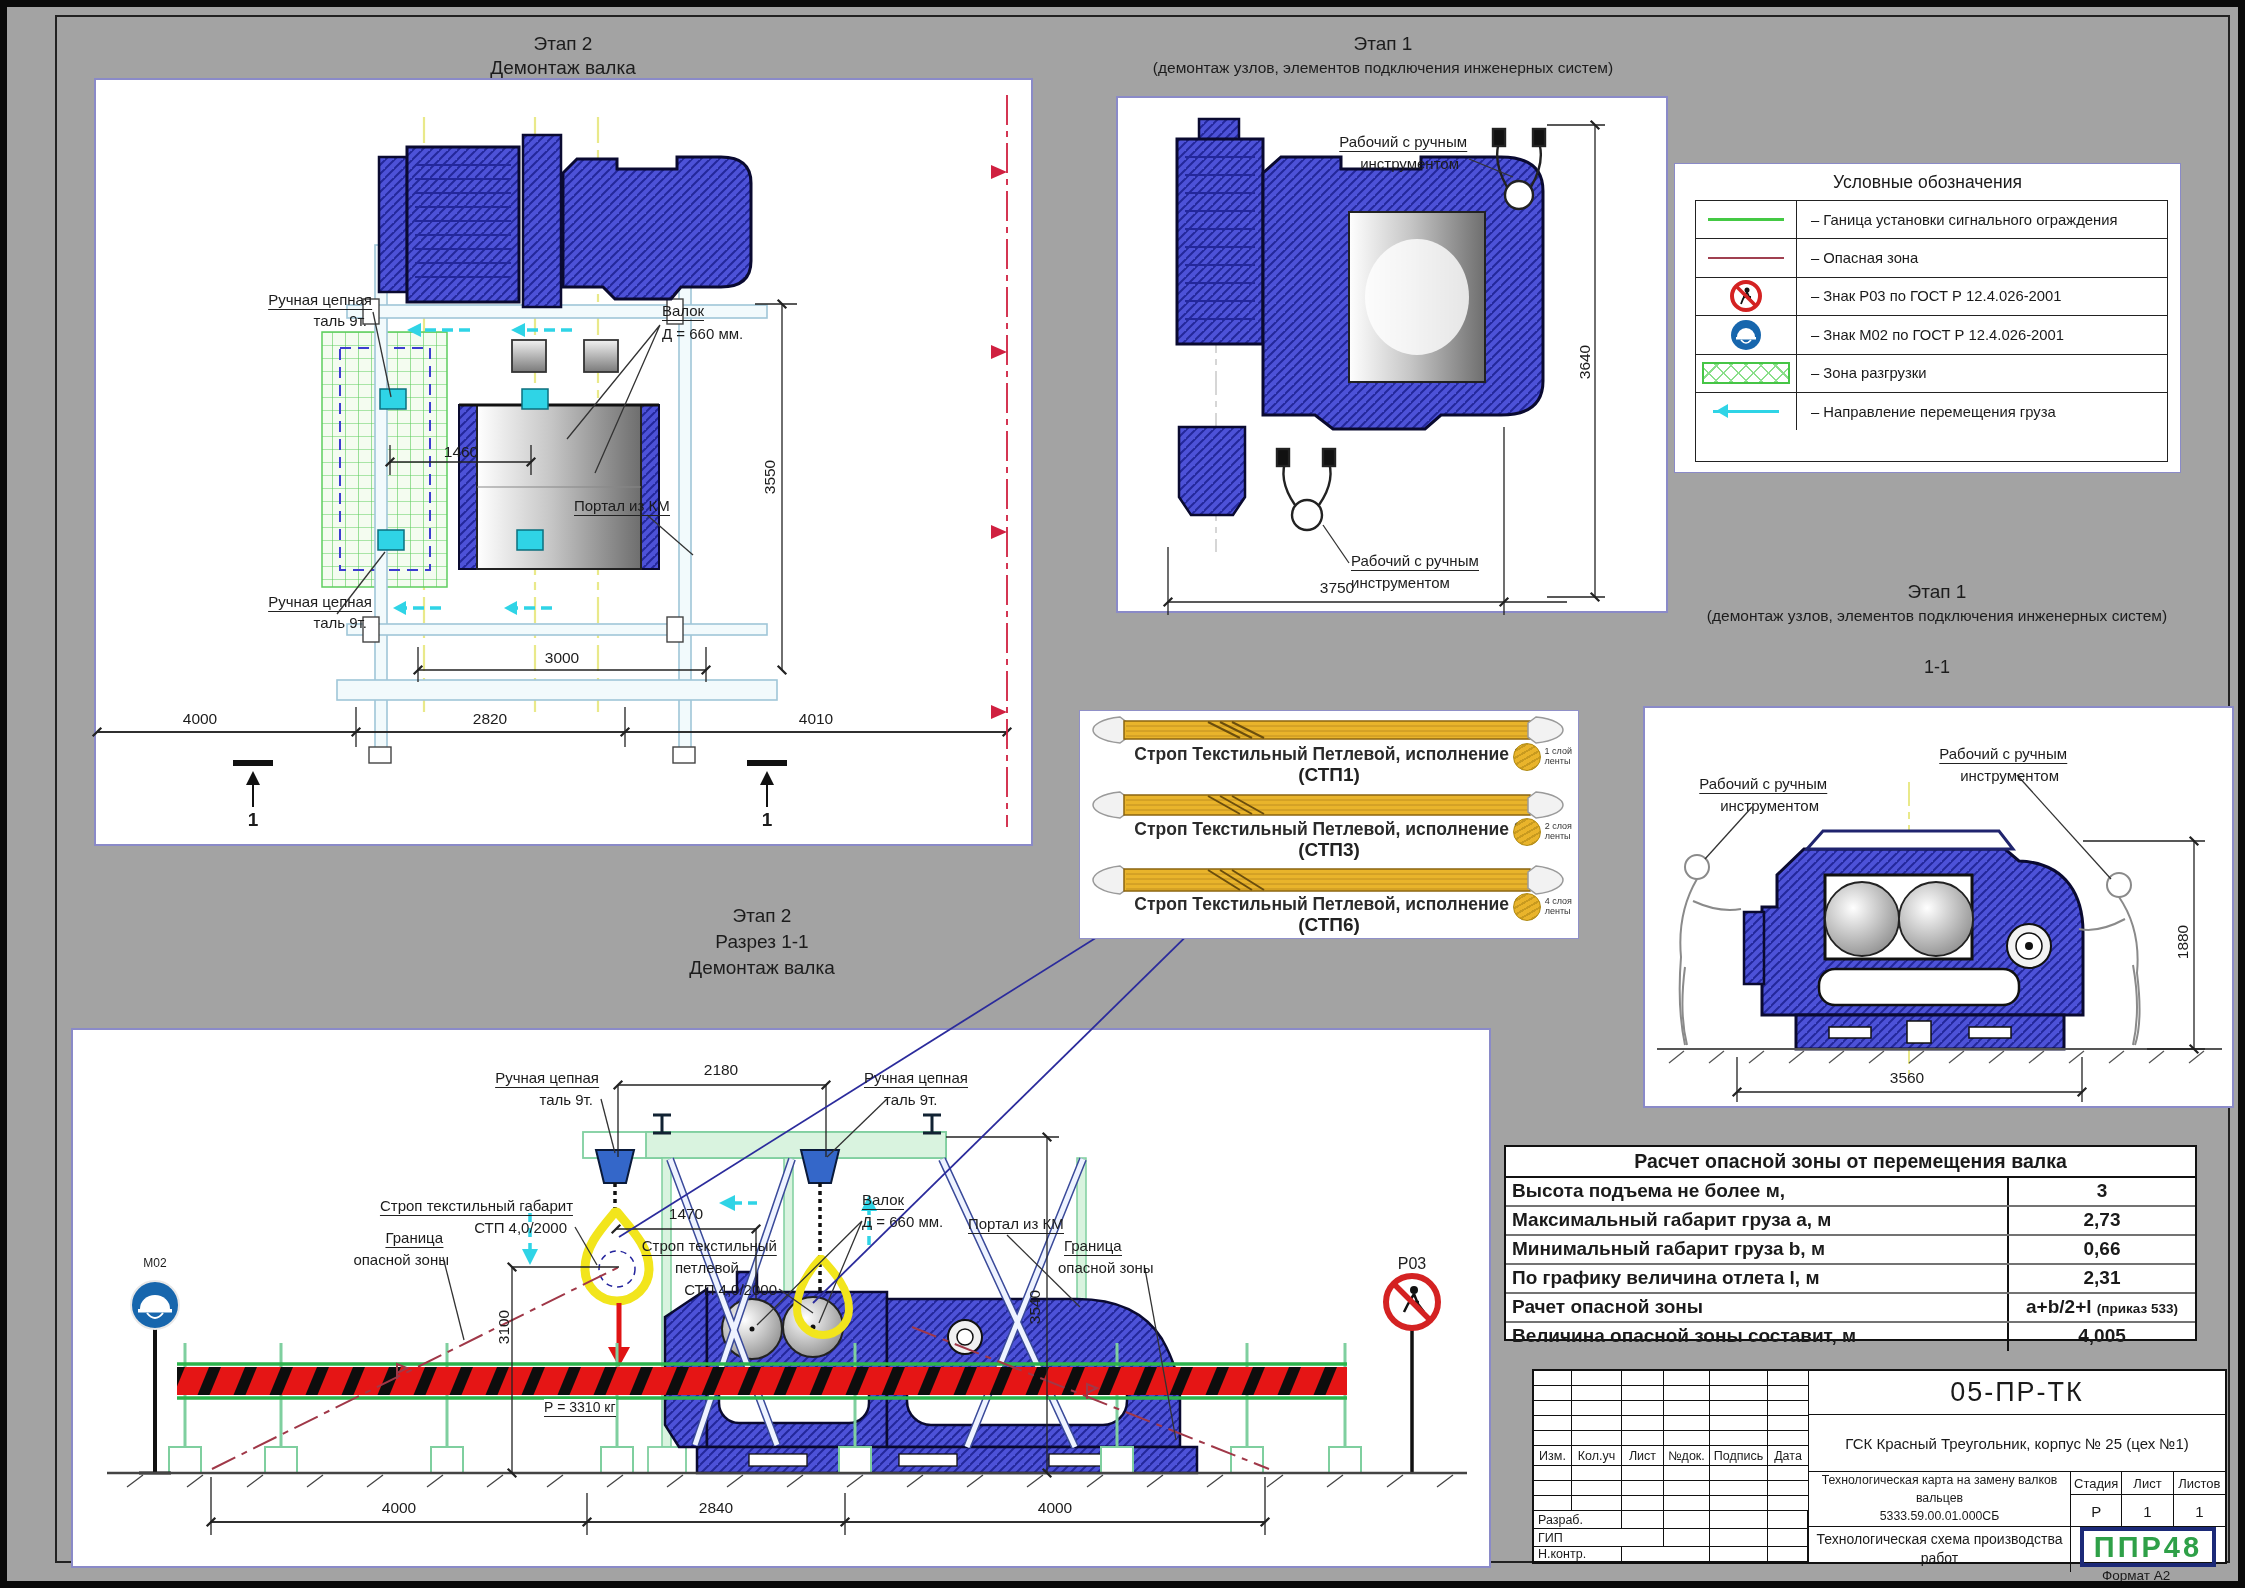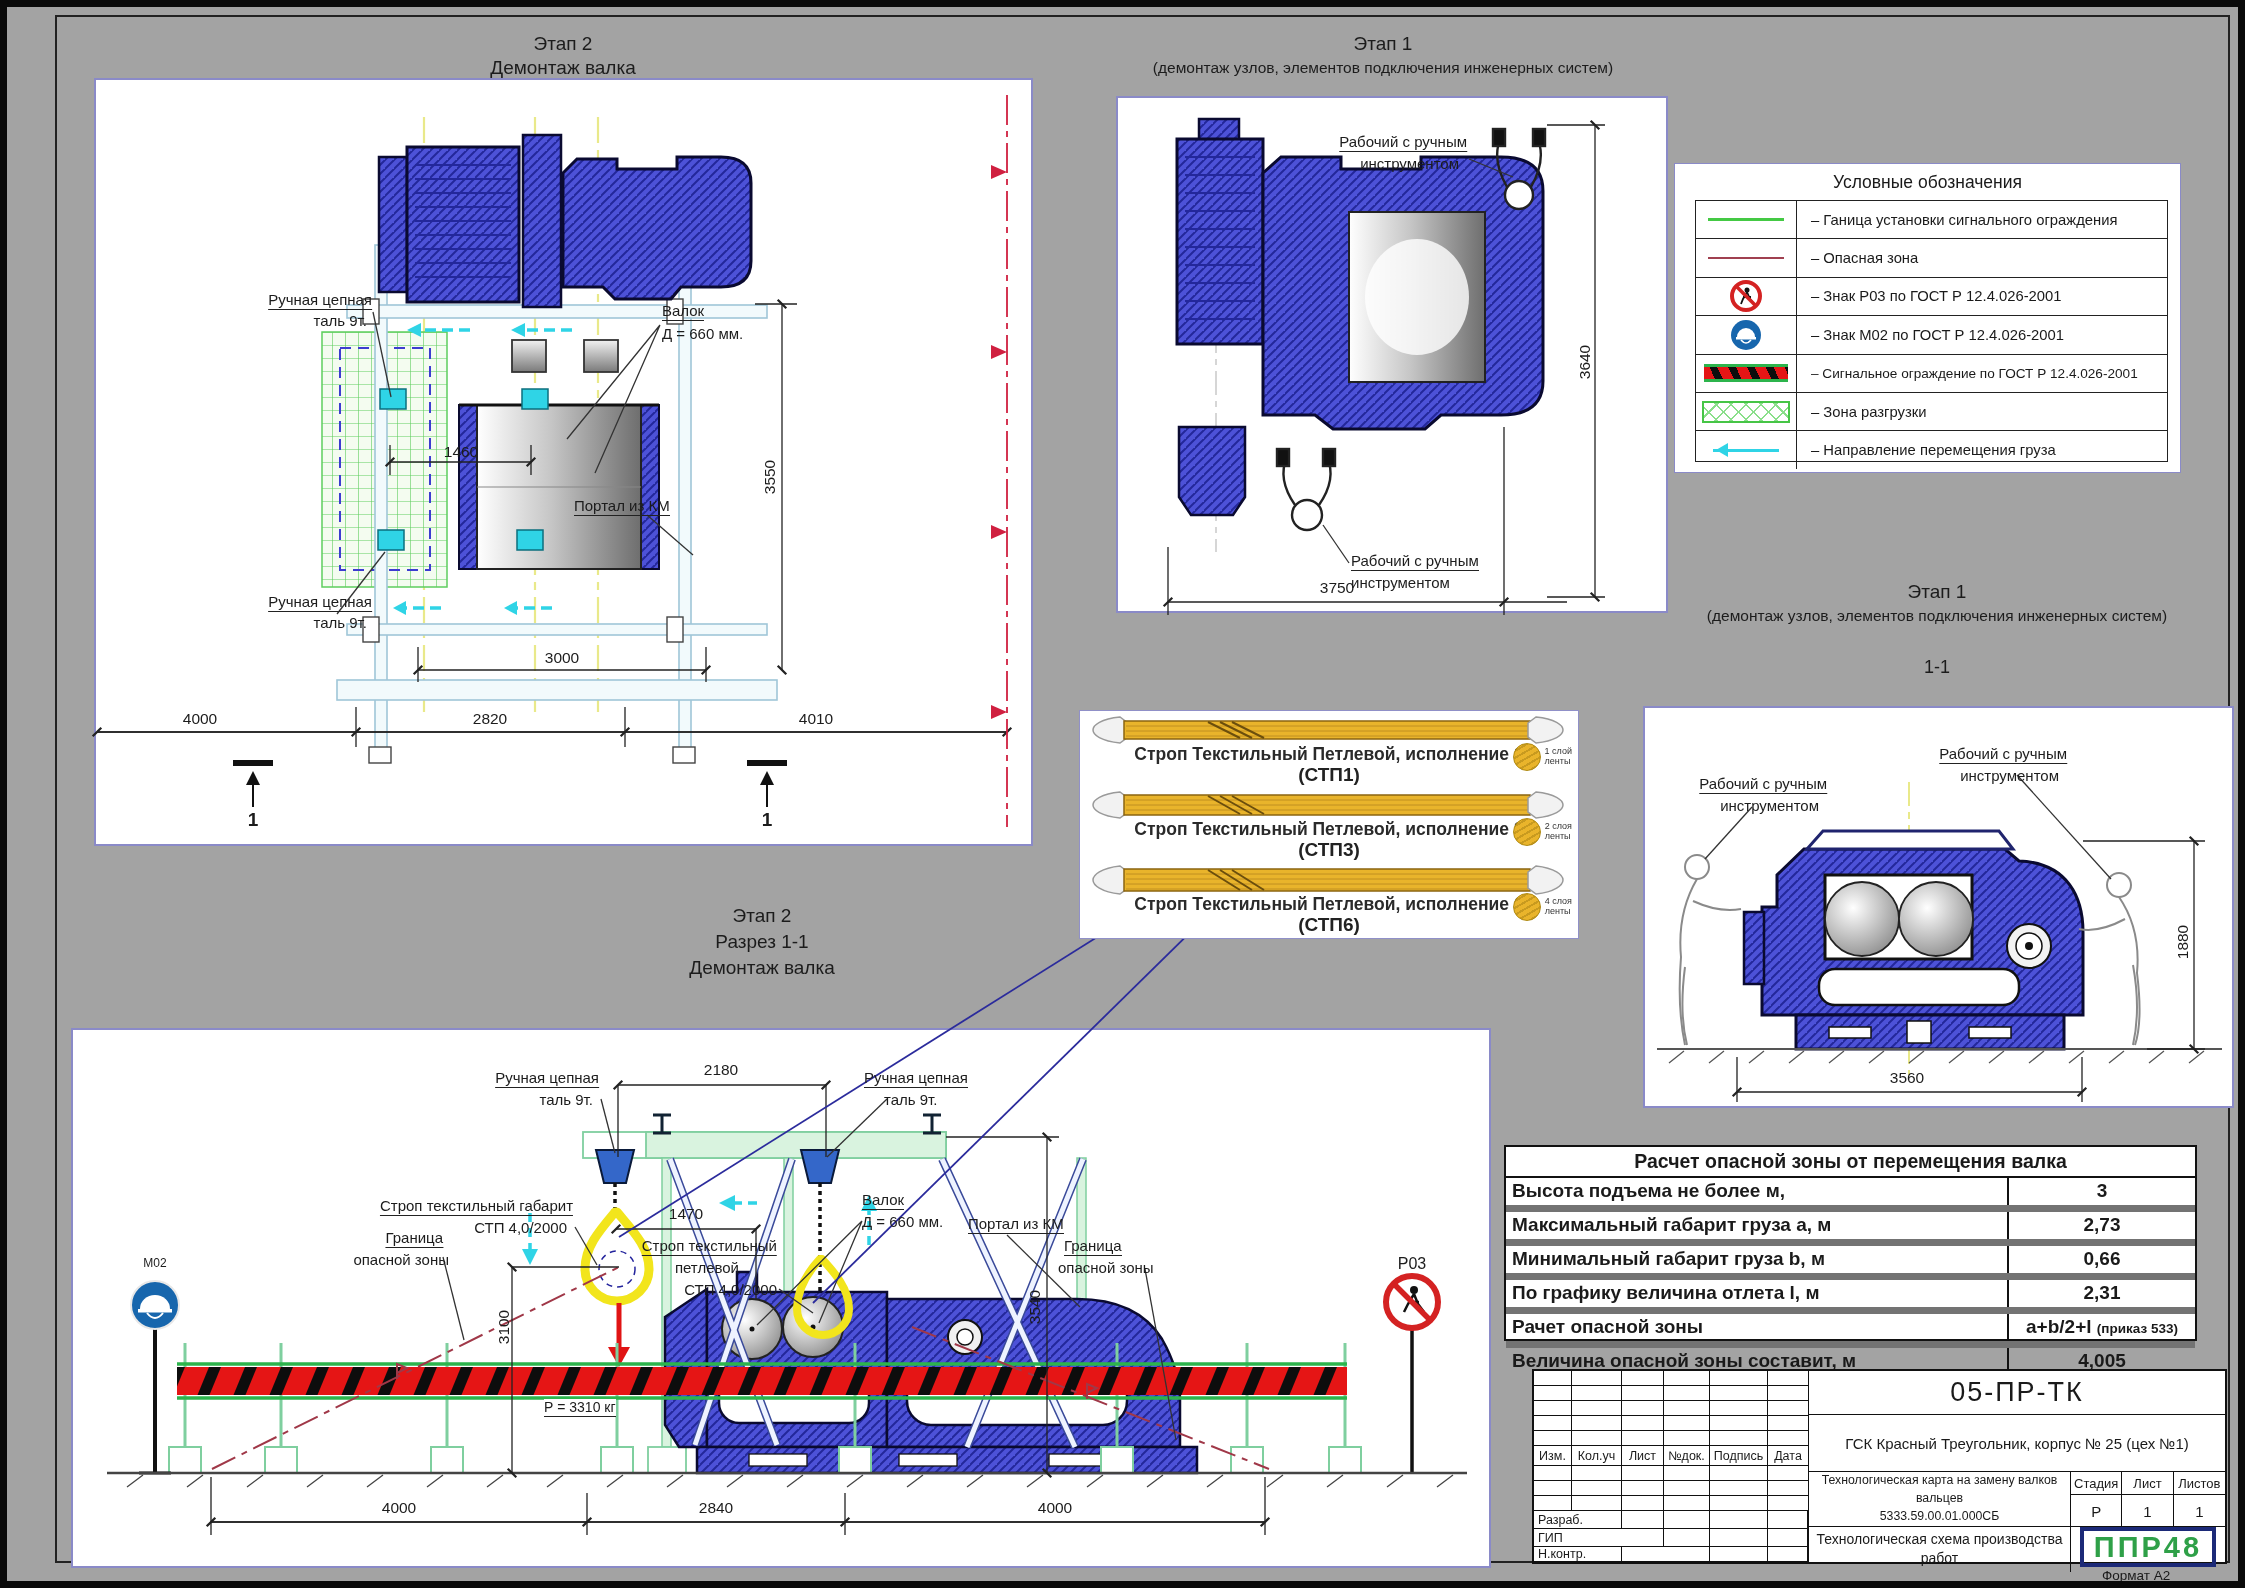--- a/index.html
+++ b/index.html
@@ -42,21 +42,21 @@
   .sling-name{position:absolute;top:33px;width:100%;text-align:center;font-weight:bold;font-size:17.5px;color:#2a2a2a;z-index:2;}
   .sling-code{position:absolute;top:53px;width:100%;text-align:center;font-weight:bold;font-size:19px;color:#222;z-index:2;}
   .sling-note{position:absolute;right:6px;top:32px;display:flex;gap:4px;align-items:center;z-index:2;}
   .coil{width:26px;height:26px;border-radius:50%;border:1px solid #b0890f;
         background:repeating-linear-gradient(-30deg,#e9b42b 0 4px,#c89a1f 4px 6px);}
   .note-txt{font-size:9px;line-height:1.1;color:#333;}
   
   .calc{position:absolute;left:1497px;top:1138px;width:693px;height:196px;z-index:2;
         background:#fff;border:2.5px solid #111;box-sizing:border-box;font-weight:600;}
   .calc-title{height:29px;line-height:29px;text-align:center;font-size:19.5px;border-bottom:2px solid #111;}
-  .calc-row{display:flex;height:27.1px;border-bottom:7px solid #737373;font-size:19px;}
+  .calc-row{display:flex;height:27.1px;border-bottom:2px solid #737373;font-size:19px;}
   .calc-row:last-child{border-bottom:none;}
   .calc-l{flex:0 0 495px;border-right:2px solid #111;padding-left:6px;line-height:26px;white-space:nowrap;}
   .calc-v{flex:1;text-align:center;line-height:26px;white-space:nowrap;}
   .calc-note{font-size:13.5px;font-weight:600;}
   
   .tb{position:absolute;left:1525px;top:1362px;width:695px;height:195px;z-index:2;background:#fff;
       border:2.5px solid #111;box-sizing:border-box;font-size:13px;}
   .tb *{box-sizing:border-box;}
   .tb-left{position:absolute;left:0;top:0;width:275px;height:100%;border-right:1.5px solid #111;}
   .tb-right{position:absolute;left:275px;top:0;right:0;height:100%;}
@@ -542,26 +542,20 @@
           <circle cx="17" cy="17" r="15" fill="#1766ad"></circle>
           <path d="M8,19 a9,9 0 0 1 18,0 z" fill="#fff"></path>
           <rect x="7" y="19" width="20" height="2.5" fill="#fff"></rect>
           <path d="M12,22 q5,6 10,0" stroke="#fff" stroke-width="1.6" fill="none"></path>
         </svg>
       </div>
       <div class="legend-txt">– Знак М02 по ГОСТ Р 12.4.026-2001</div>
     </div>
     <div class="legend-row">
       <div class="legend-sym">
-            <span class="fence-chip"></span>
-          </div>
-      <div class="legend-txt" style="font-size:13.6px">– Сигнальное ограждение по ГОСТ Р 12.4.026-2001</div>
-    </div>
-    <div class="legend-row">
-      <div class="legend-sym">
             <span class="unload-chip"></span>
           </div>
       <div class="legend-txt">– Зона разгрузки</div>
     </div>
     <div class="legend-row">
       <div class="legend-sym">
             <span class="arrow-chip"></span>
           </div>
       <div class="legend-txt">– Направление перемещения груза</div>
     </div>

